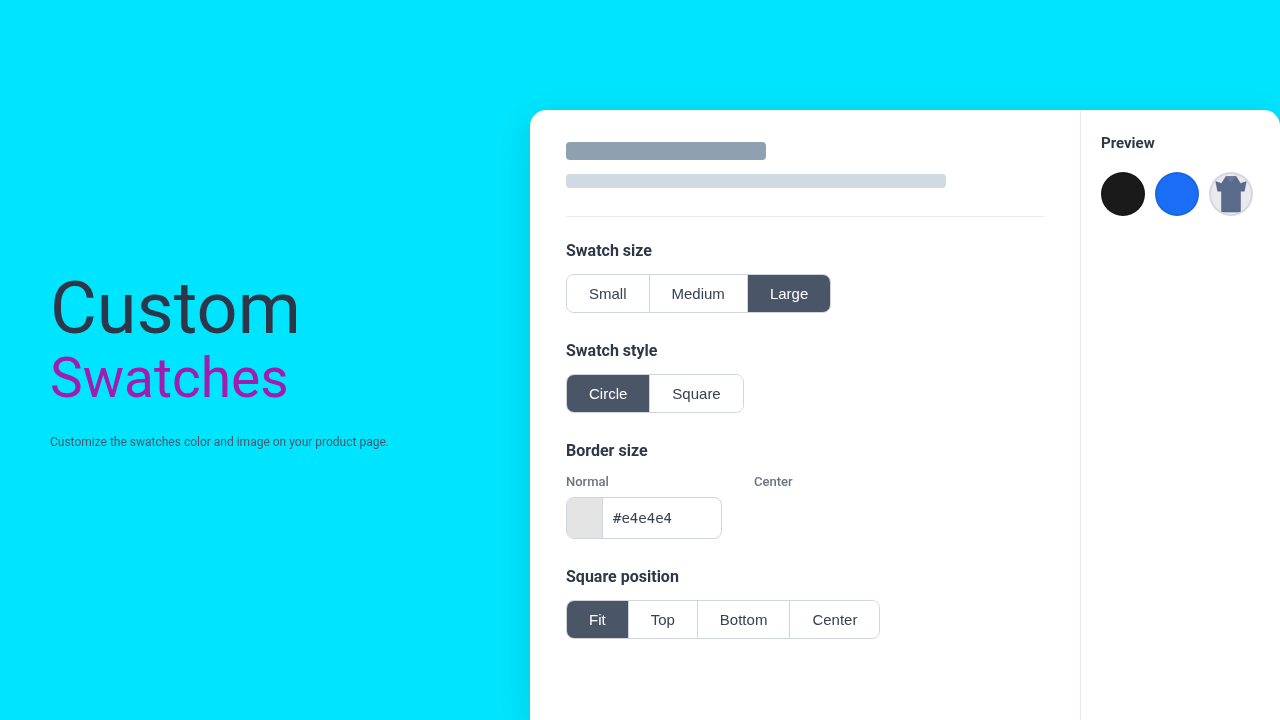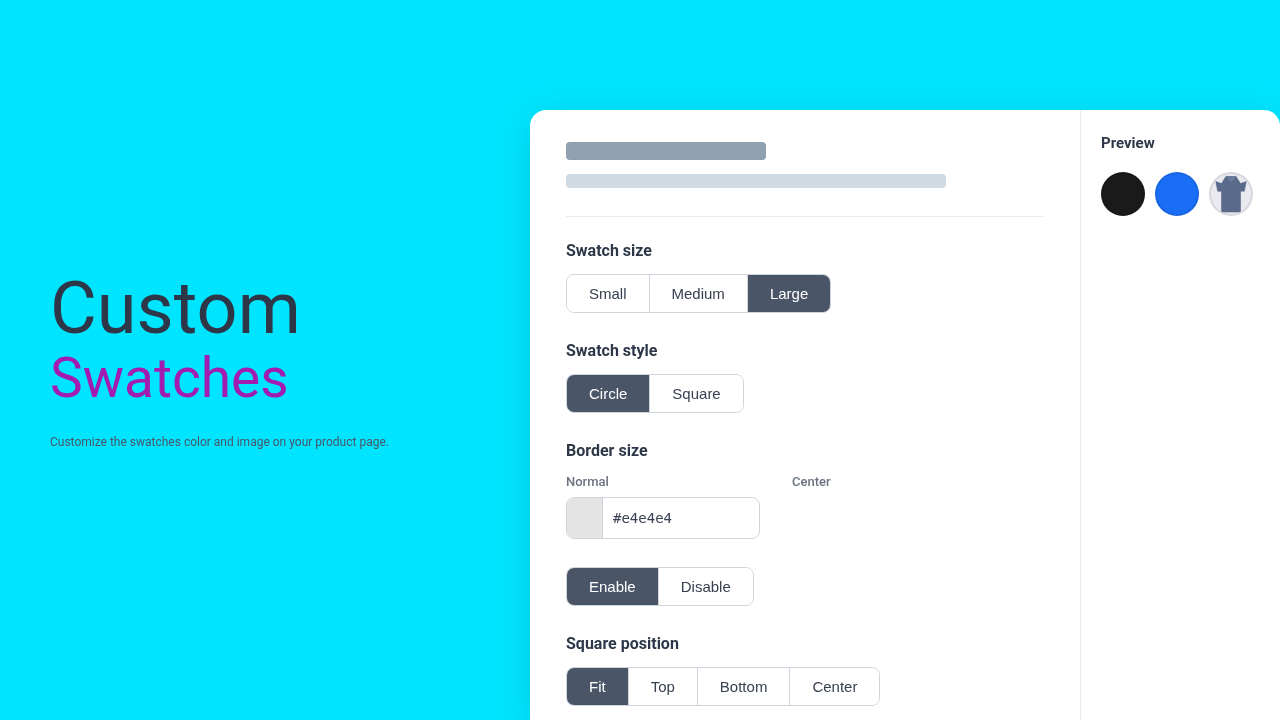--- a/index.html
+++ b/index.html
@@ -151,21 +151,21 @@
       font-weight: 500;
     }
 
     .color-input-wrapper {
       display: flex;
       align-items: center;
       border: 1.5px solid #d0d5dd;
       border-radius: 8px;
       overflow: hidden;
       background: white;
-      width: 194px;
+      width: 156px;
     }
 
     .color-swatch {
       width: 36px;
       height: 40px;
       border-right: 1.5px solid #d0d5dd;
       flex-shrink: 0;
     }
 
     .color-text {
@@ -275,24 +275,20 @@
             </div>
           </div>
 
           <div class="color-field-group">
             <div class="color-field-label">Center</div>
           </div>
         </div>
       </div>
 
       <div class="section">
-        <div class="btn-group">
-          <button class="btn active">Enable</button>
-          <button class="btn">Disable</button>
-        </div>
       </div>
 
       <div class="section">
         <div class="section-title">Square position</div>
         <div class="btn-group">
           <button class="btn active">Fit</button>
           <button class="btn">Top</button>
           <button class="btn">Bottom</button>
           <button class="btn">Center</button>
         </div>

